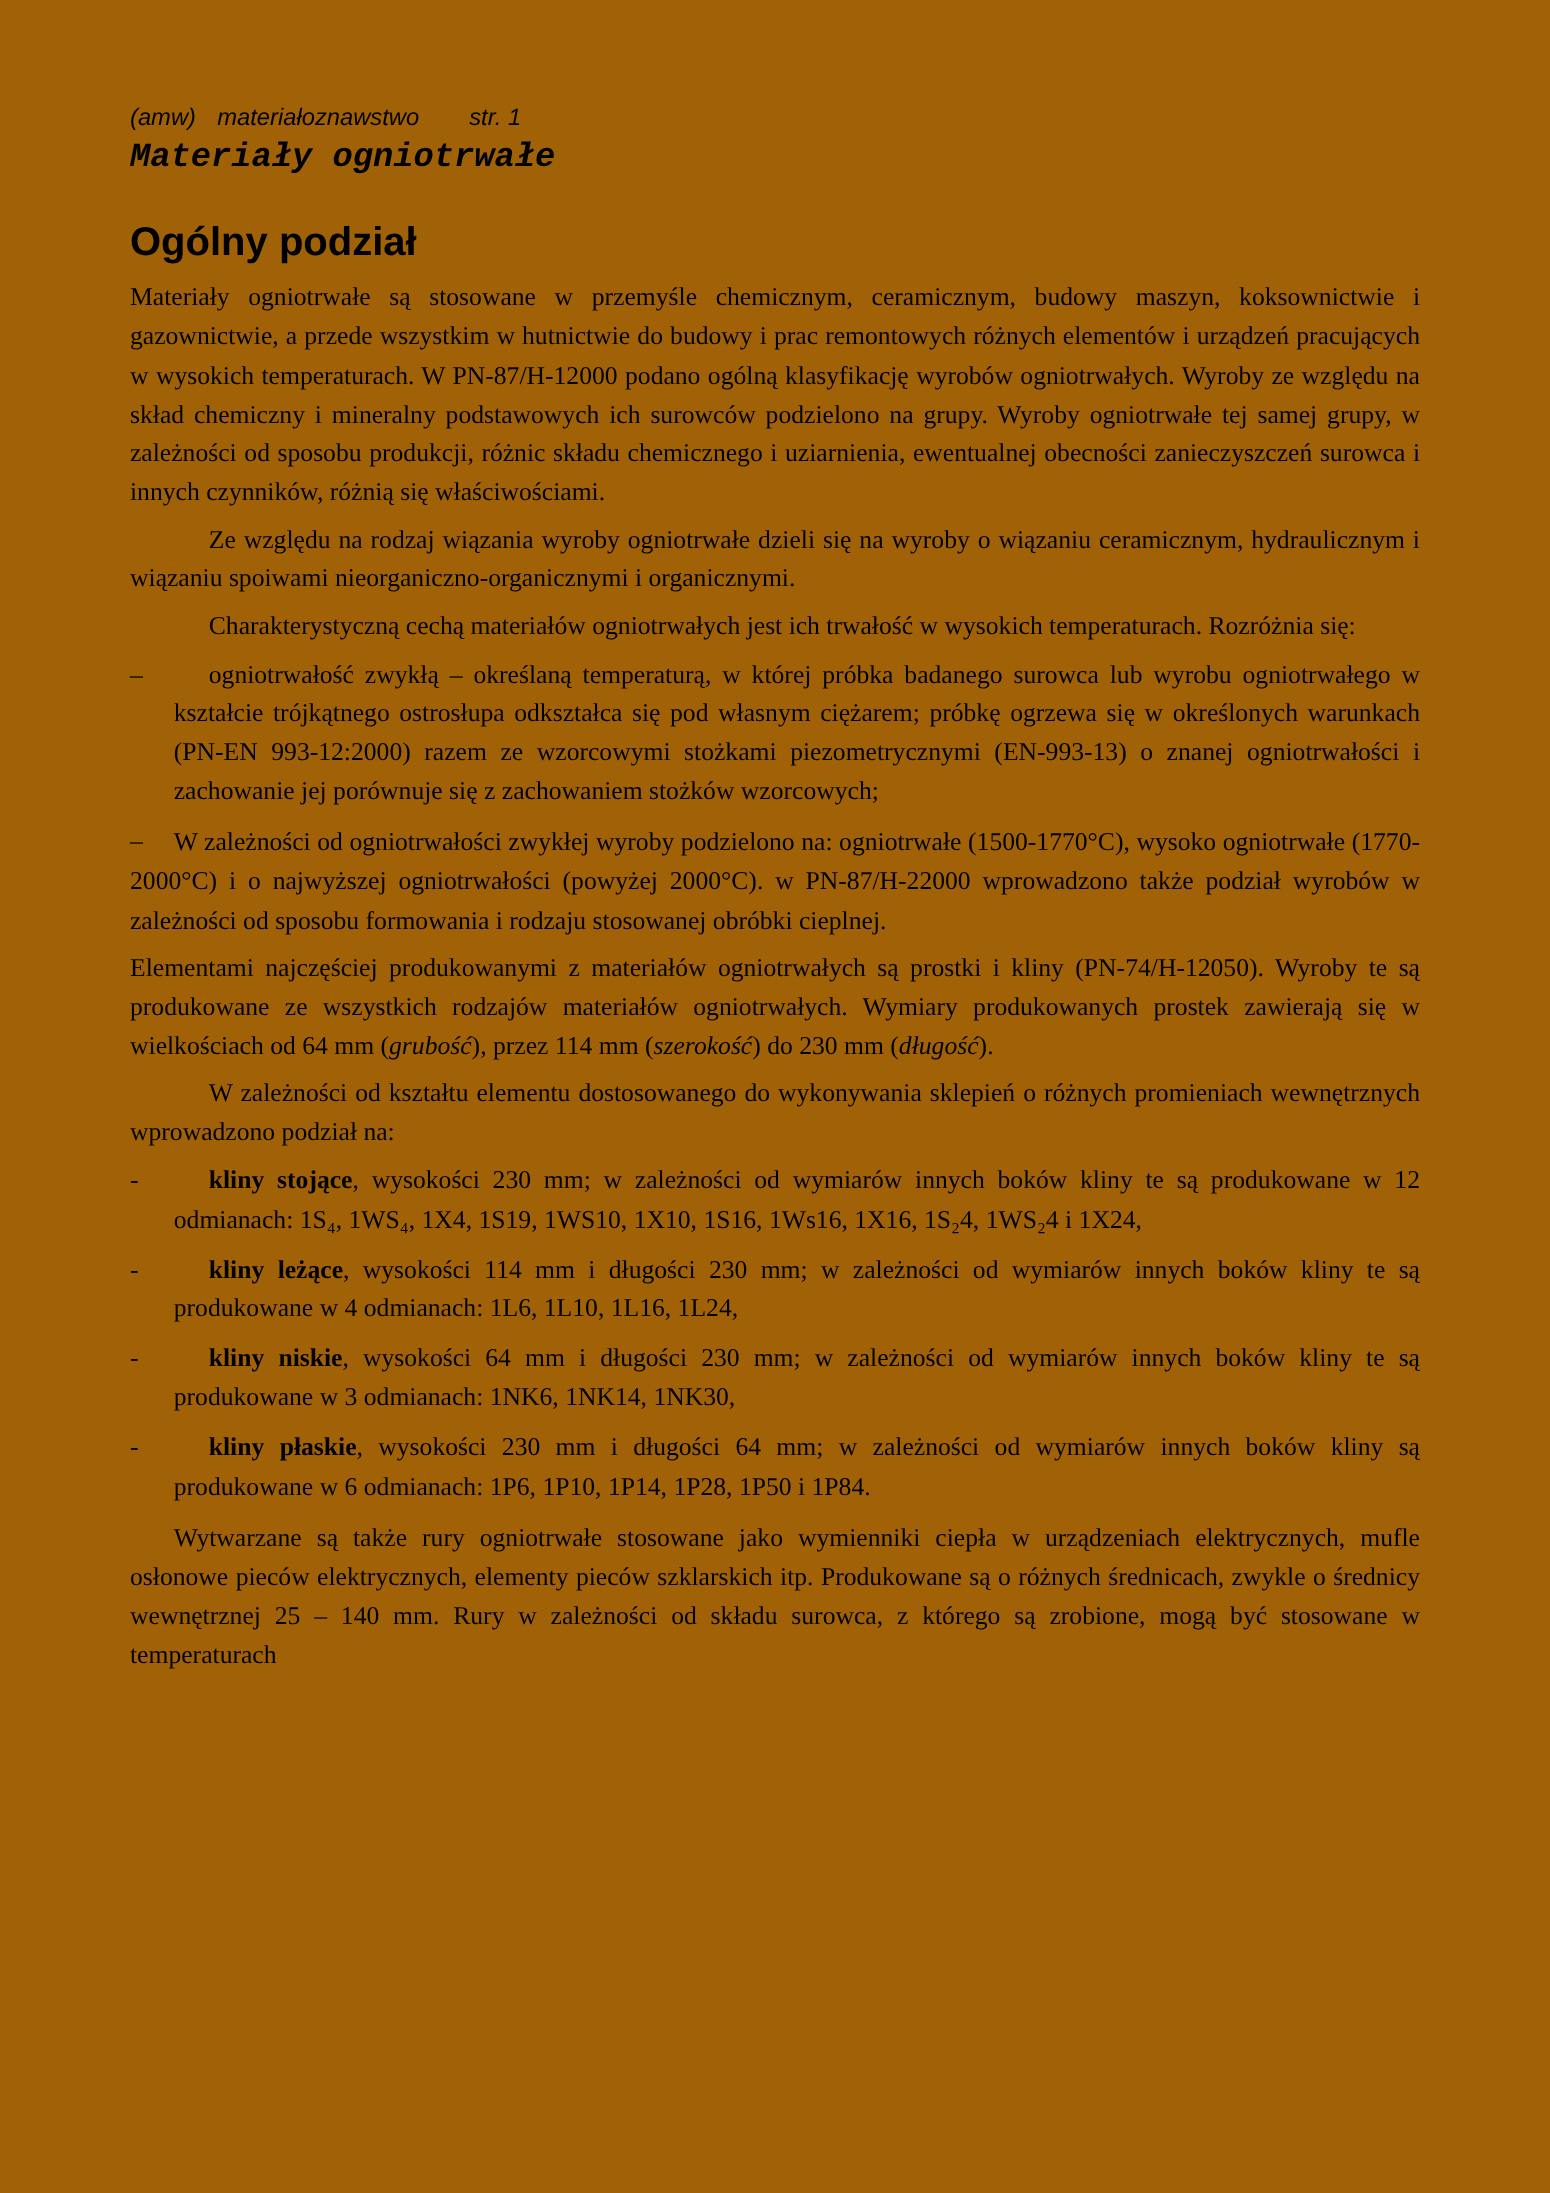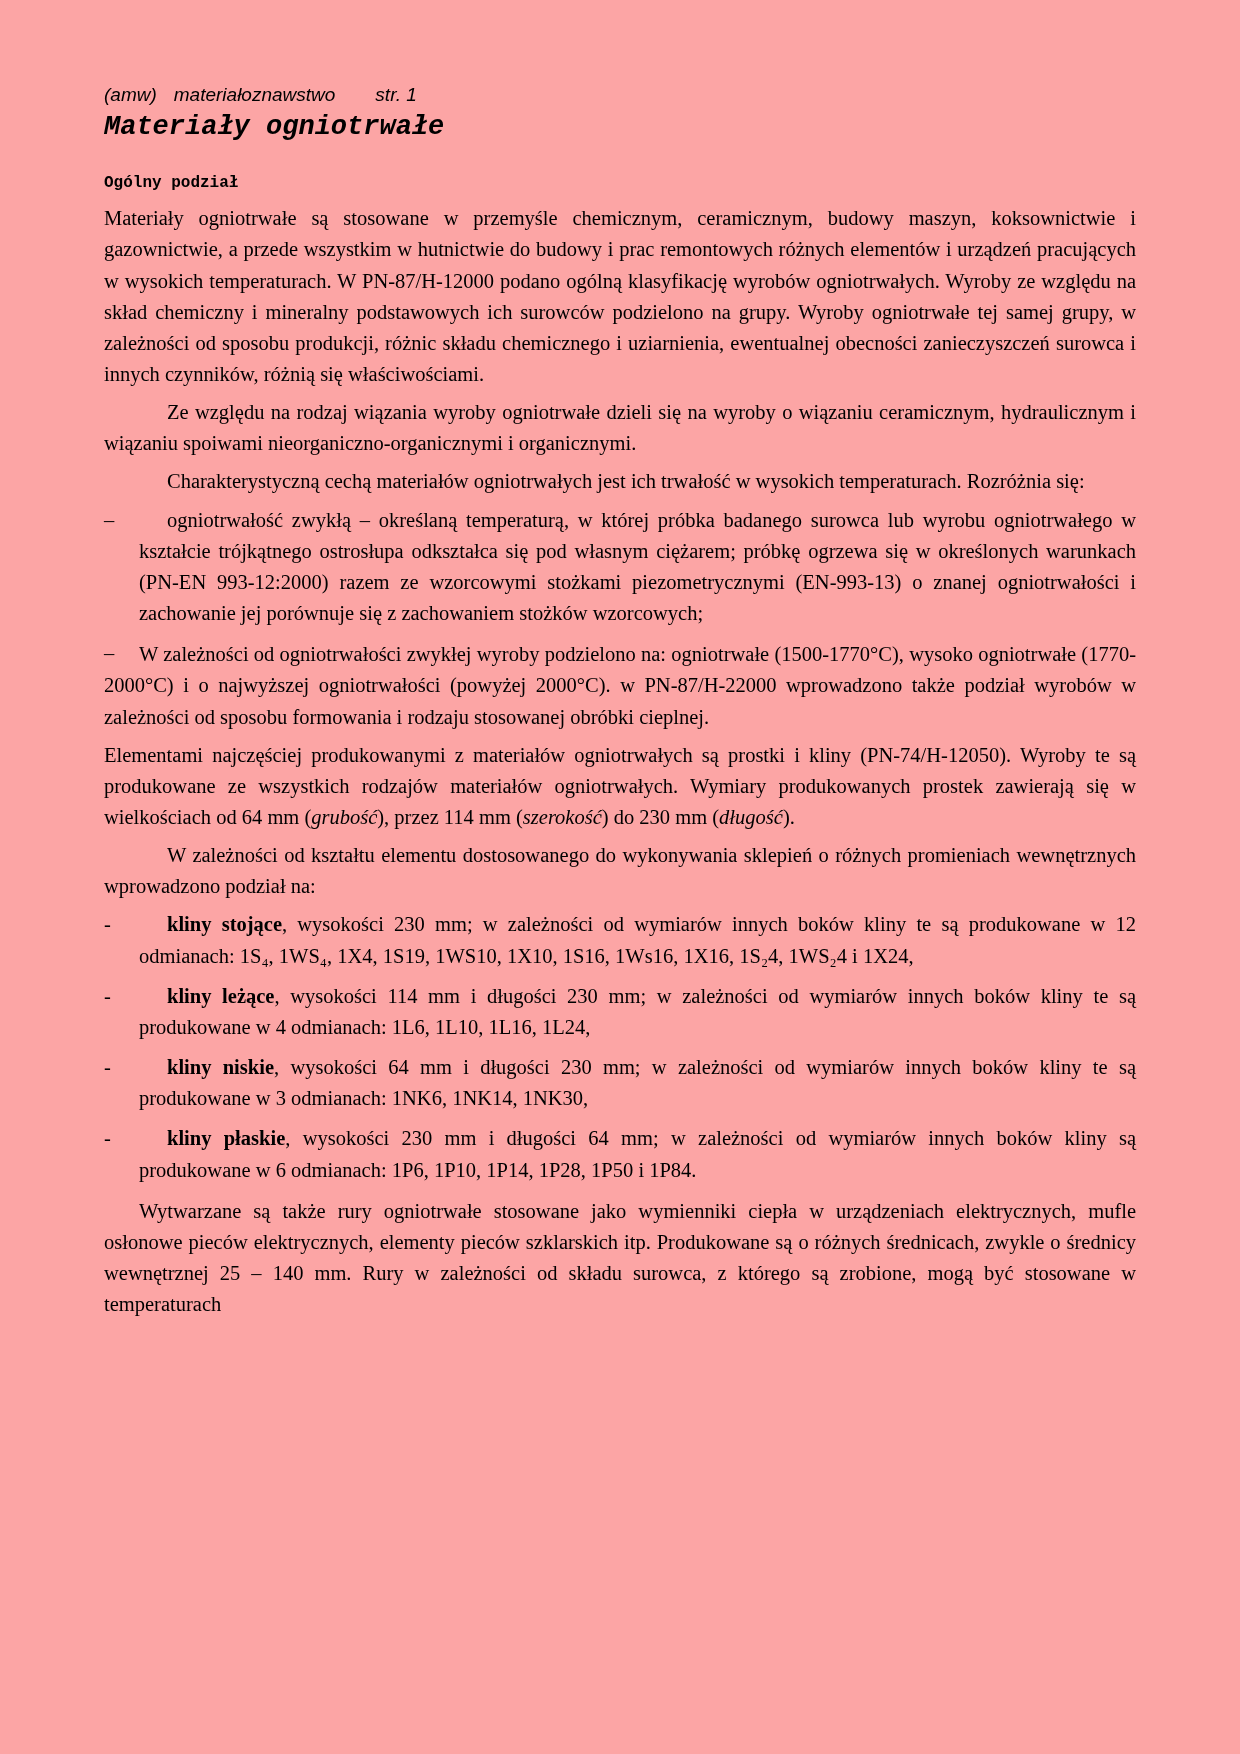--- a/index.html
+++ b/index.html
@@ -1,21 +1,21 @@
 <!DOCTYPE html>
 <html><head>
 <meta charset="utf-8">
 <style>
   * { box-sizing: border-box; }
   html, body { margin: 0; padding: 0; background: #ffffff; }
   .page {
     position: relative;
     width: 1240px;
     height: 1754px;
-    background: #fca5a5;
+    background: #a16207;
     color: #000000;
     padding: 84px 104px 0 104px;
     font-family: "Liberation Serif", "DejaVu Serif", serif;
     font-size: 20.5px;
     line-height: 1.52;
     overflow: hidden;
   }
   .header-line {
     font-family: "Liberation Sans", sans-serif;
     font-style: italic;
@@ -27,23 +27,23 @@
   .hdr-page { margin-left: 40px; }
   .doc-title {
     font-family: Liberation Mono, monospace;
     font-style: italic;
     font-weight: bold;
     font-size: 27px;
     line-height: 1.2;
     margin: 2px 0 0 0;
   }
   .section-heading {
-    font-family: Liberation Mono, monospace;
+    font-family: Liberation Sans, sans-serif;
     font-weight: bold;
-    font-size: 16px;
+    font-size: 32px;
     line-height: 1.25;
     margin: 30px 0 10px 0;
   }
   p.body {
     margin: 0 0 7px 0;
     text-align: justify;
   }
   .indent-lg { text-indent: 63px; }
   .indent-sm { text-indent: 35px; }
   ul.doc-list {

